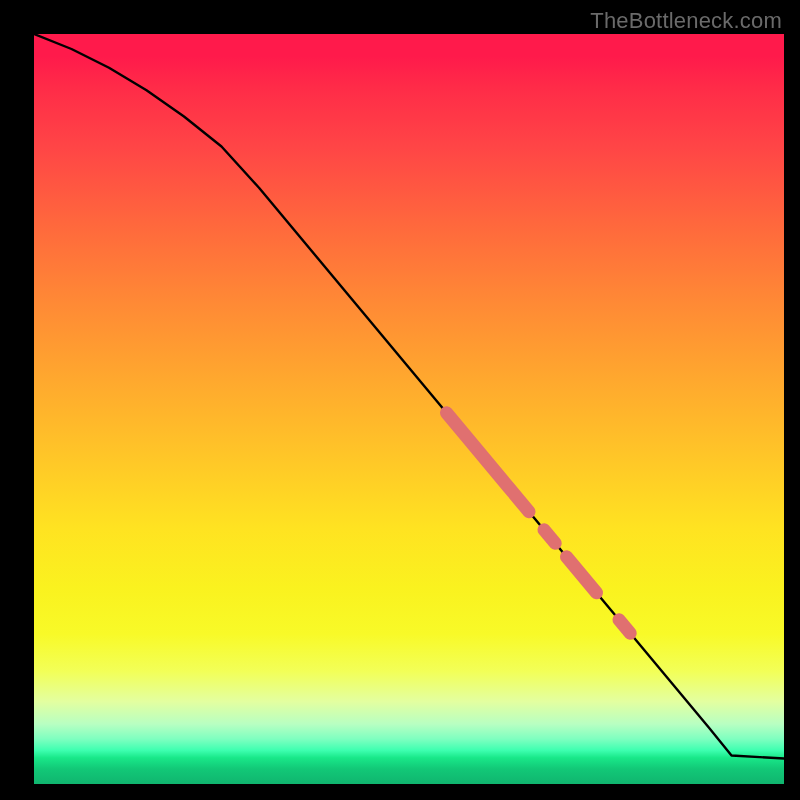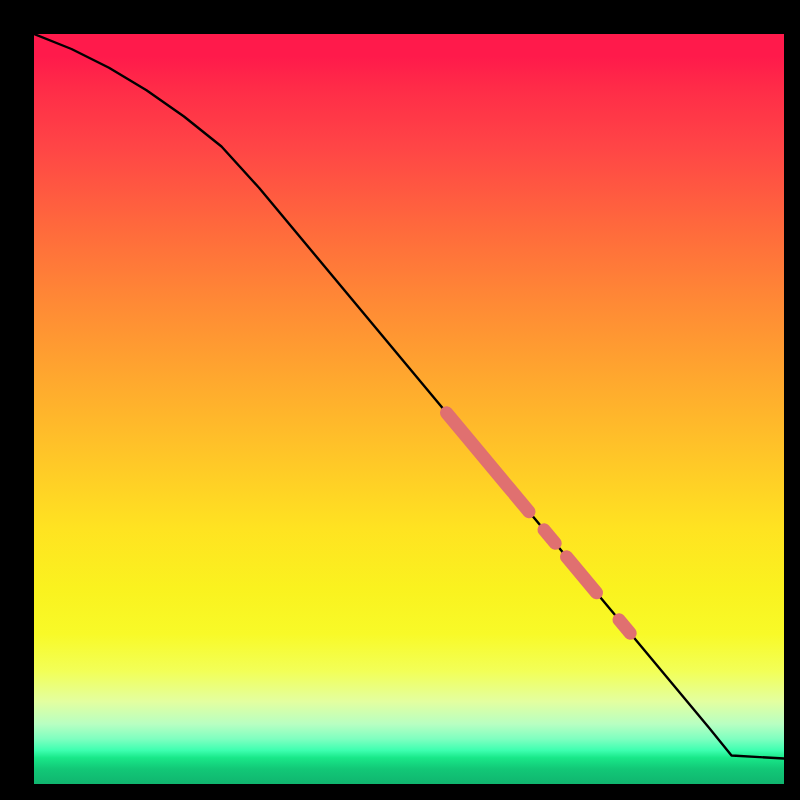--- a/index.html
+++ b/index.html
@@ -82,13 +82,14 @@
 
       <g id="highlights">
           <path d="M 412.50 378.75 L 419.37 387.00 L 426.25 395.25 L 433.13 403.50 L 440.00 411.75 L 446.88 420.00 L 453.75 428.25 L 460.63 436.50 L 467.50 444.75 L 474.37 453.00 L 481.25 461.25 L 488.12 469.50 L 495.00 477.75" fill="none" stroke="#e07070" stroke-width="13" stroke-linecap="round"></path>
           <path d="M 510.00 495.75 L 510.94 496.88 L 511.88 498.00 L 512.81 499.13 L 513.75 500.25 L 514.69 501.38 L 515.63 502.50 L 516.56 503.63 L 517.50 504.75 L 518.44 505.88 L 519.38 507.00 L 520.31 508.13 L 521.25 509.25" fill="none" stroke="#e07070" stroke-width="13" stroke-linecap="round"></path>
           <path d="M 532.50 522.75 L 535.00 525.75 L 537.50 528.75 L 540.00 531.75 L 542.50 534.75 L 545.00 537.75 L 547.50 540.75 L 550.00 543.75 L 552.50 546.75 L 555.00 549.75 L 557.50 552.75 L 560.00 555.75 L 562.50 558.75" fill="none" stroke="#e07070" stroke-width="13" stroke-linecap="round"></path>
           <path d="M 585.00 585.75 L 585.94 586.88 L 586.88 588.00 L 587.81 589.13 L 588.75 590.25 L 589.69 591.38 L 590.63 592.50 L 591.56 593.63 L 592.50 594.75 L 593.44 595.88 L 594.38 597.00 L 595.31 598.13 L 596.25 599.25" fill="none" stroke="#e07070" stroke-width="13" stroke-linecap="round"></path>
         </g>
     </svg>
   </div>
 
+  <div class="watermark">TheBottleneck.com</div>
 </div>
 
 </body></html>

